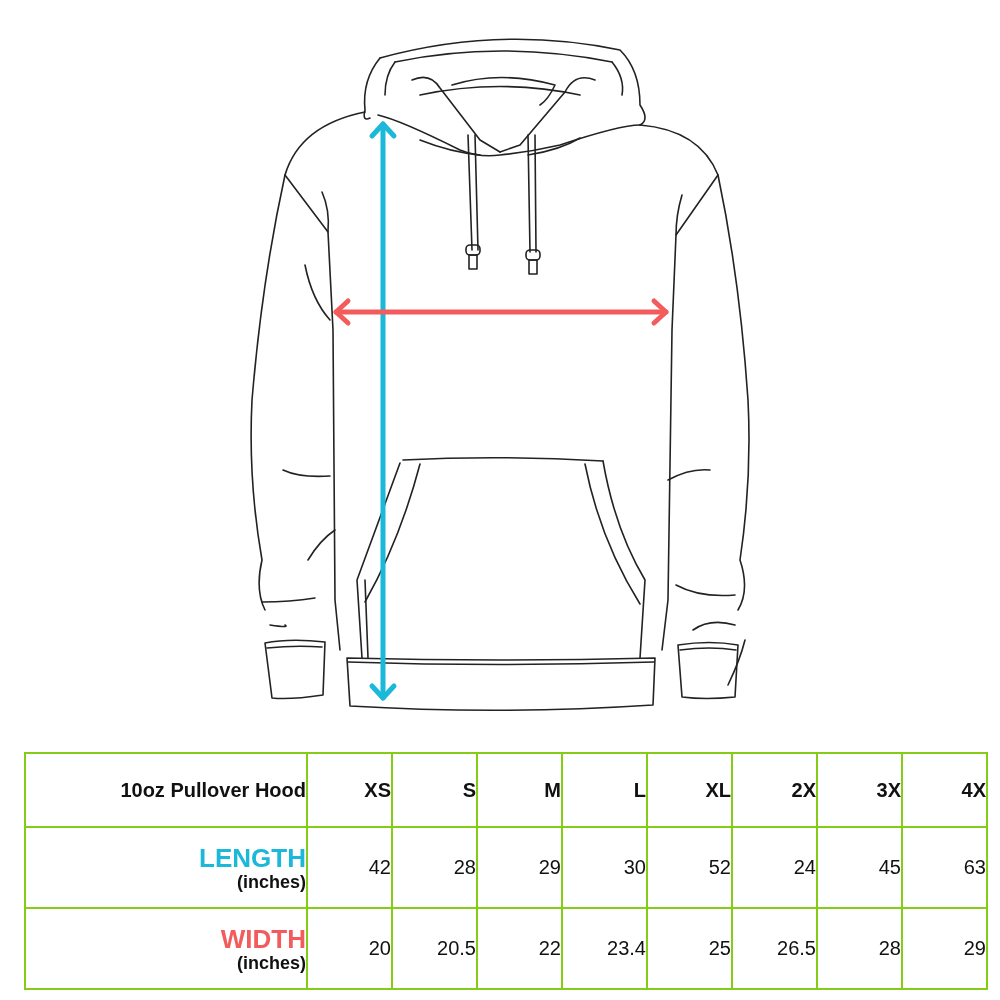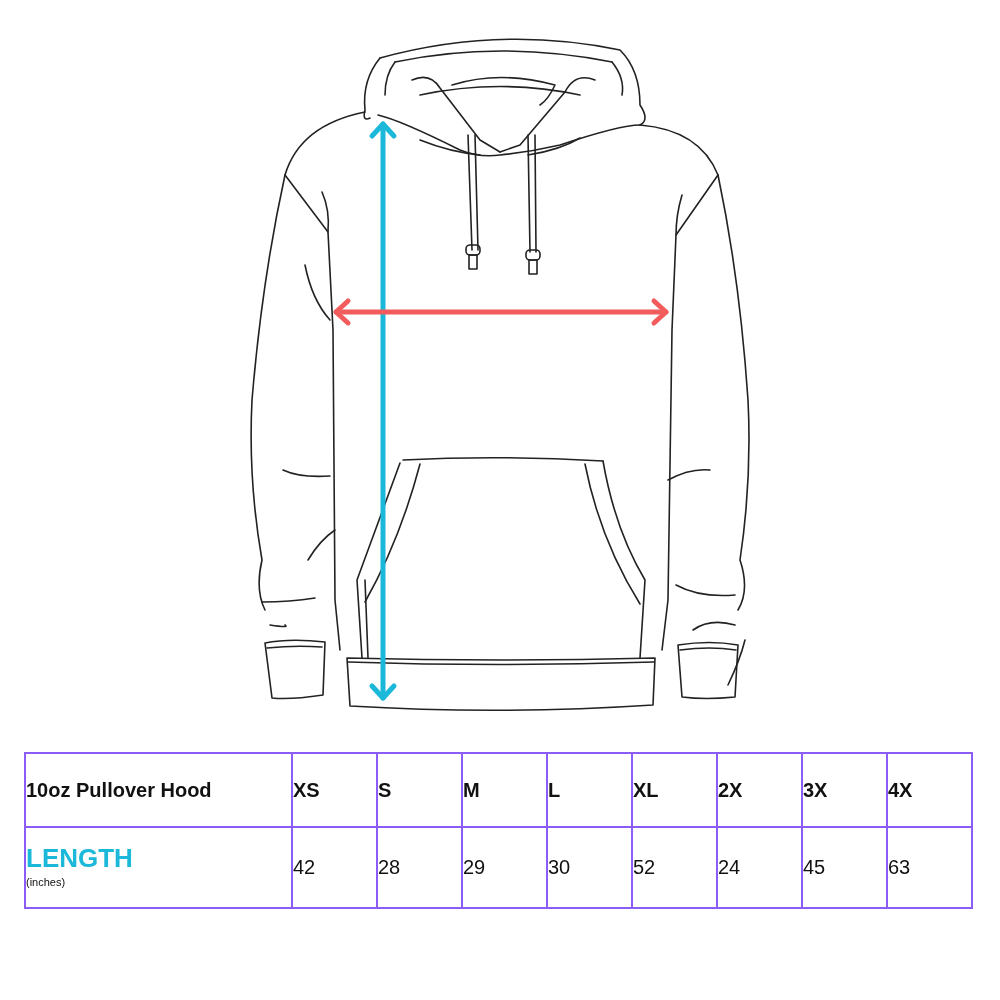--- a/index.html
+++ b/index.html
@@ -1,29 +1,29 @@
 <!DOCTYPE html>
 <html><head>
 <meta charset="utf-8">
 <style>
   html, body { margin: 0; padding: 0; background: #ffffff; }
   body { width: 1000px; height: 1000px; position: relative; overflow: hidden;
          font-family: "Liberation Sans", sans-serif; color: #111; }
   .illustration { position: absolute; left: 0; top: 0; width: 1000px; height: 730px; }
   .illustration svg { width: 1000px; height: 730px; display: block; }
   .size-table { position: absolute; left: 24px; top: 752px; border-collapse: collapse; }
-  .size-table td { border: 2px solid #8b5cf6; text-align: left; vertical-align: middle;
+  .size-table td { border: 2px solid #84cc16; text-align: right; vertical-align: middle;
                    font-size: 20px; padding: 0; margin-left: 32px; }
   .size-table td.label-cell { width: 265px; }
   .size-table td.size-cell { width: 83px; font-weight: bold; }
   .size-table tr.row-head td { height: 72px; }
-  .size-table tr.row-length td, .size-table tr.row-width td { height: 79px; }
+  .size-table tr.row-length td, .size-table tr.row-width td { height: 79px; padding-left: 15px; }
   .product-name { font-weight: bold; font-size: 20px; }
   .measure-title { display: block; font-weight: bold; font-size: 26px; line-height: 28px; }
-  .measure-unit { display: block; font-weight: normal; font-size: 11px; line-height: 20px; }
+  .measure-unit { display: block; font-weight: bold; font-size: 18px; line-height: 20px; }
 </style>
 </head>
 <body>
 
 <div class="illustration">
   <svg viewBox="0 0 1000 730" xmlns="http://www.w3.org/2000/svg" fill="none" stroke="#222" stroke-width="1.6" stroke-linejoin="round" stroke-linecap="round">
     <g>
 
       <path d="M380 58 Q500 25 620 50 Q640 70 640 105 Q650 120 640 125"></path>
       <path d="M380 58 Q362 80 365 110 Q362 122 370 118"></path>
@@ -115,14 +115,28 @@
     </td>
     <td>42</td>
     <td>28</td>
     <td>29</td>
     <td>30</td>
     <td>52</td>
     <td>24</td>
     <td>45</td>
     <td>63</td>
   </tr>
+  <tr class="row-width">
+    <td class="label-cell">
+      <span class="measure-title" style="color:#f25c5c">WIDTH</span>
+      <span class="measure-unit">(inches)</span>
+    </td>
+    <td>20</td>
+    <td>20.5</td>
+    <td>22</td>
+    <td>23.4</td>
+    <td>25</td>
+    <td>26.5</td>
+    <td>28</td>
+    <td>29</td>
+  </tr>
 </tbody>
   </table>
 
 </body></html>

